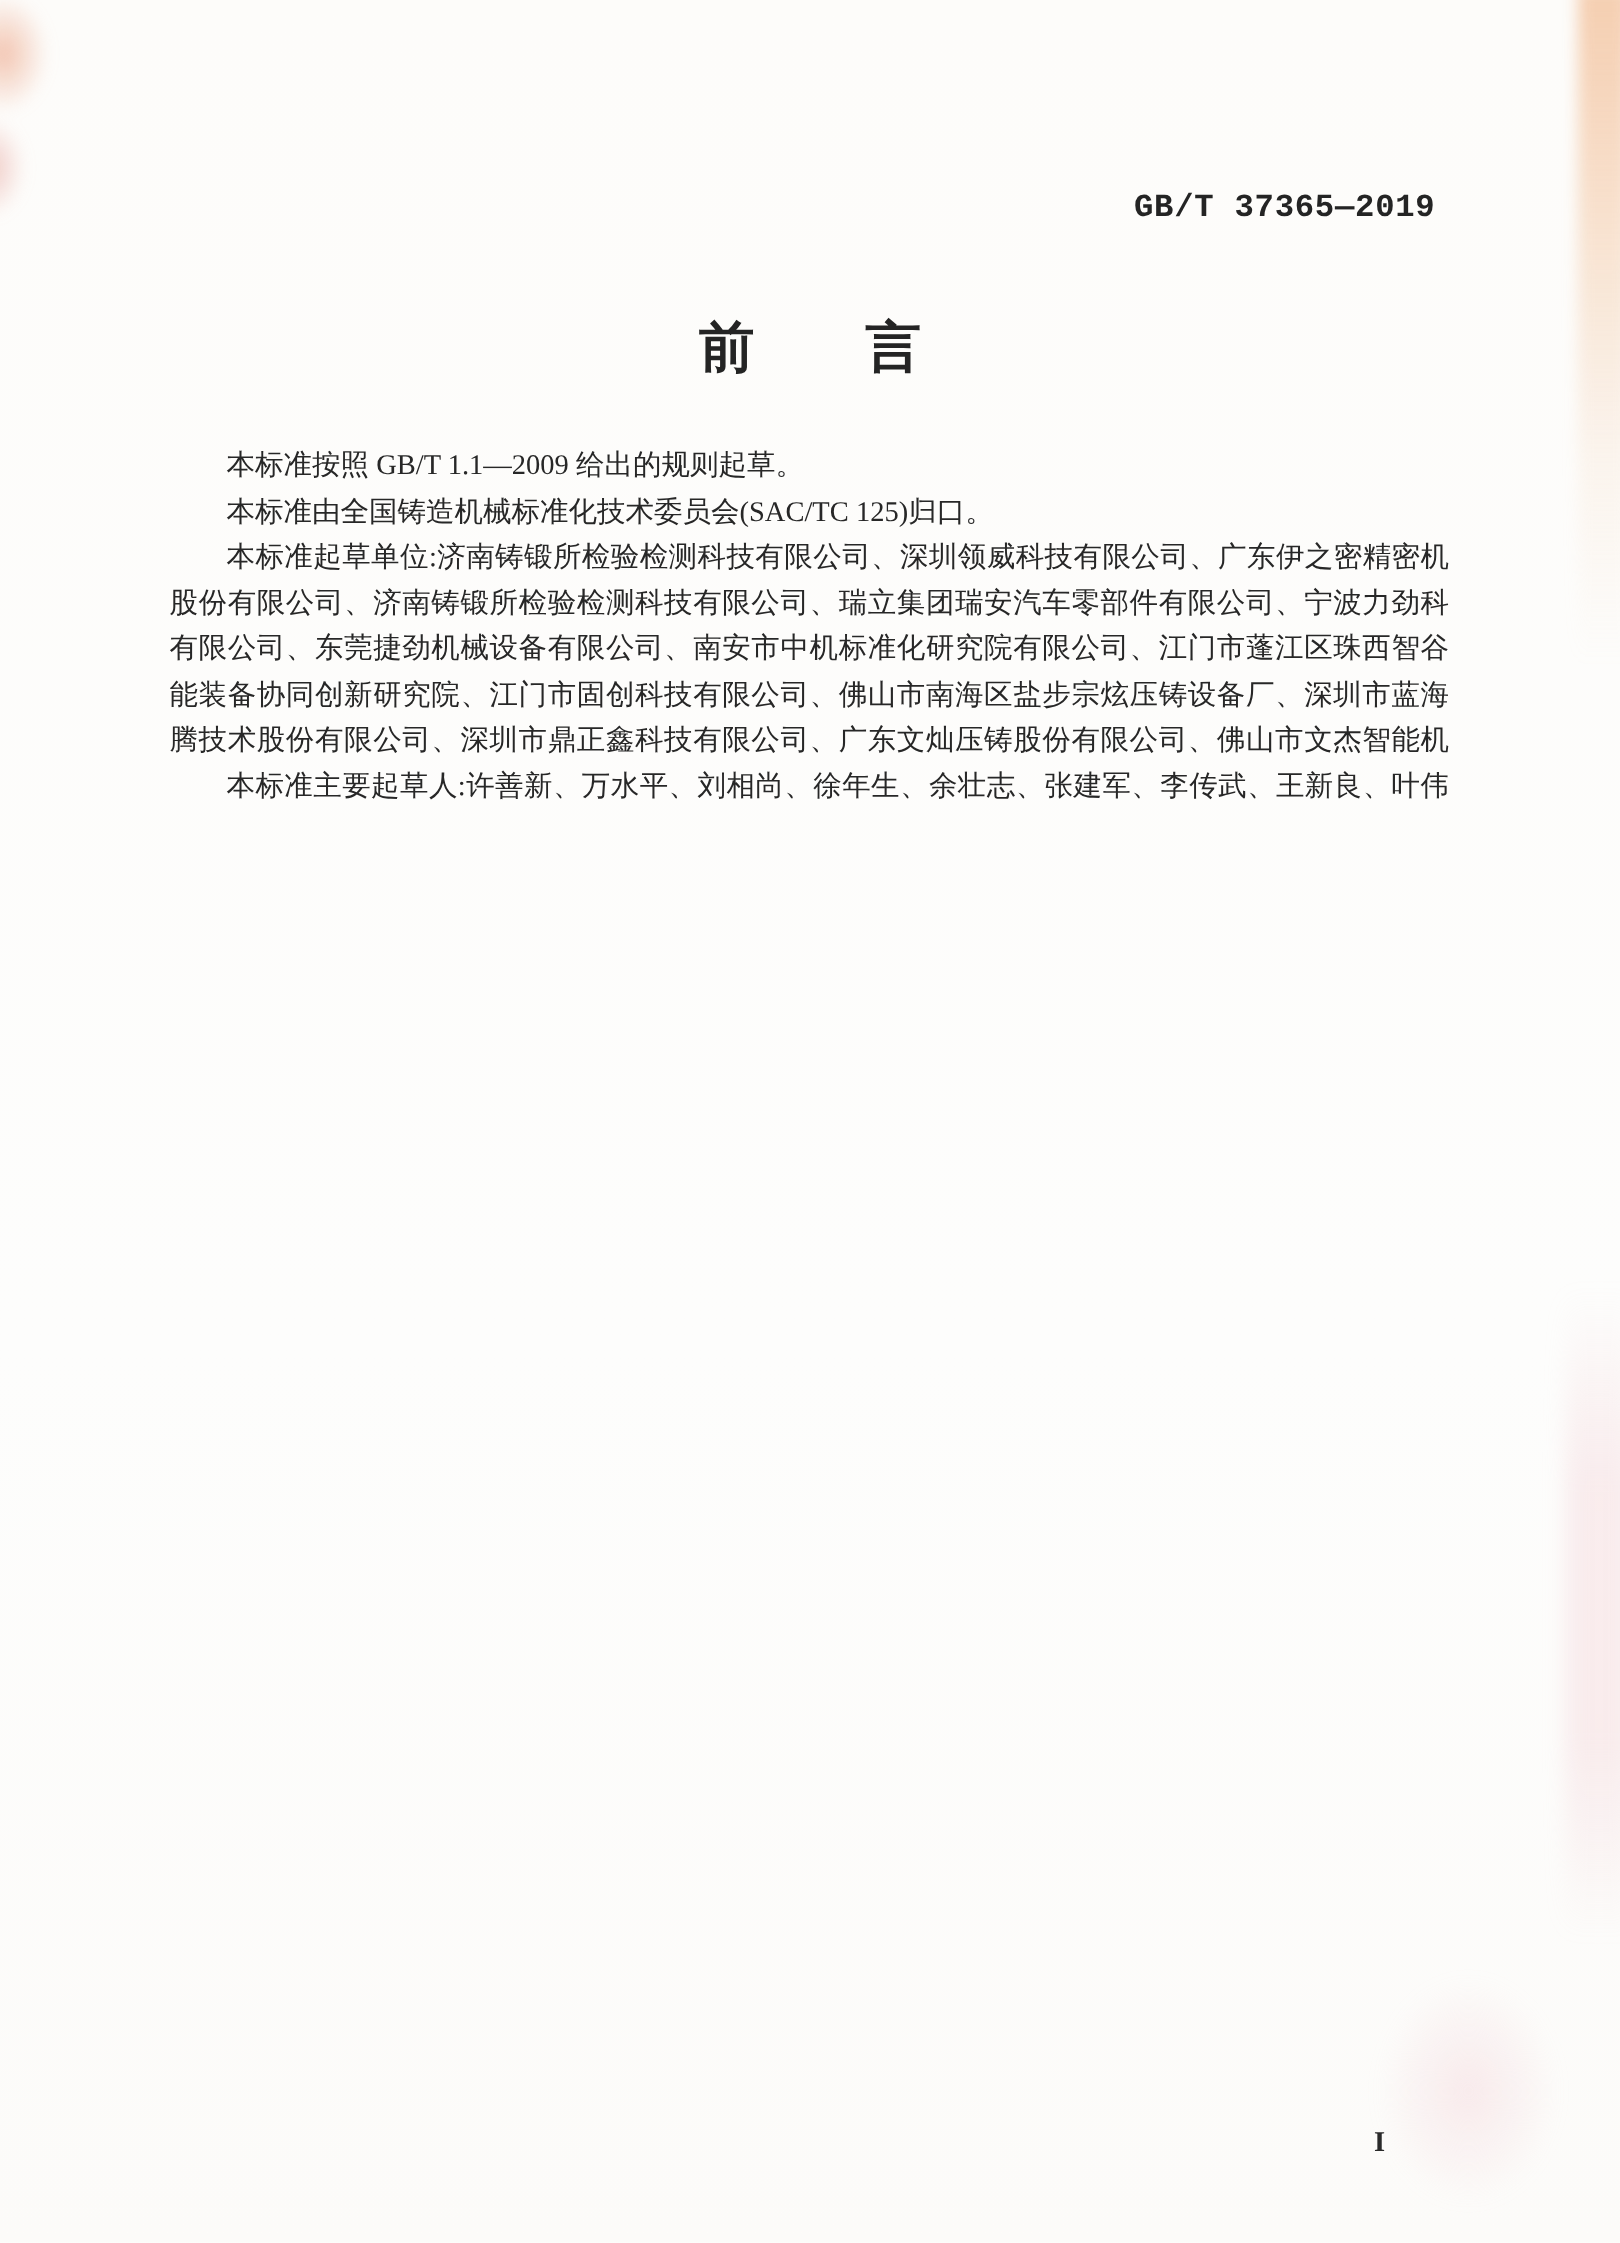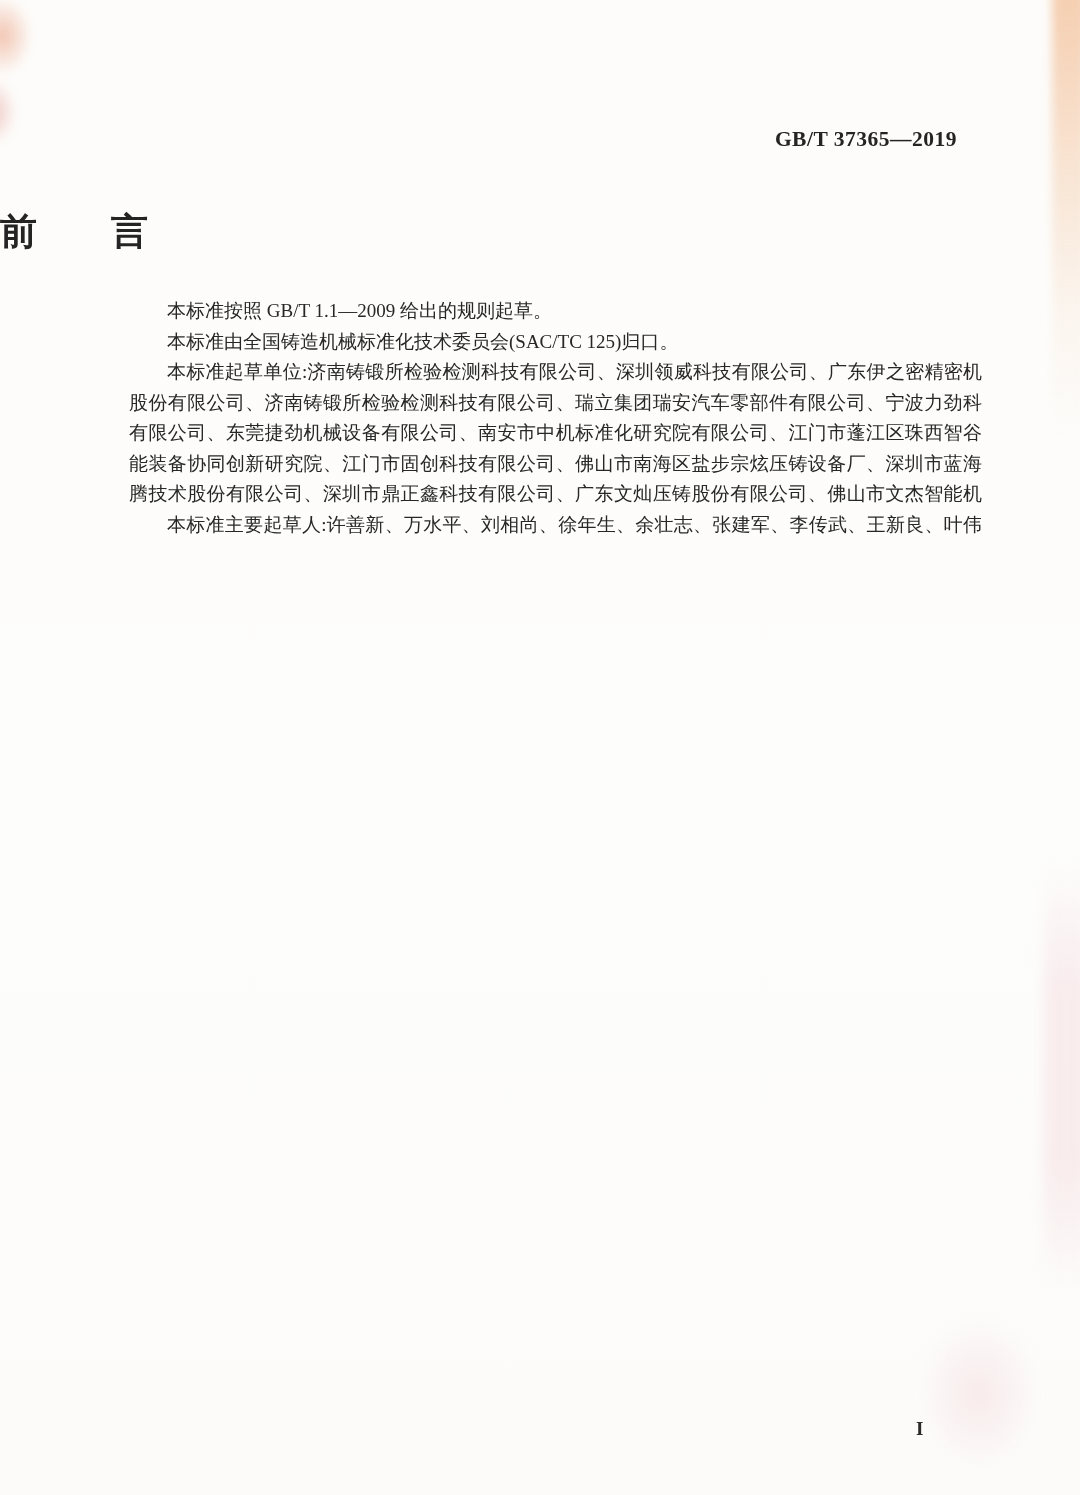--- a/index.html
+++ b/index.html
@@ -52,46 +52,46 @@
     right: 20px; bottom: -20px; width: 180px; height: 220px;
     background: radial-gradient(ellipse 80px 100px at 55% 45%, rgba(242,208,214,0.40), rgba(242,208,214,0) 75%);
     filter: blur(6px);
   }
 
   
   .header-code {
     position: absolute;
     top: 127px;
     right: 123px;
-    font-family: Liberation Serif, serif;
+    font-family: Liberation Mono, monospace;
     font-weight: 700;
     font-size: 21.5px;
     letter-spacing: 0.5px;
     color: #242424;
   }
 
   
   .title {
     position: absolute;
     top: 211px;
     left: 0;
     width: 100%;
-    text-align: left;
+    text-align: center;
     font-family: "Liberation Sans", "DejaVu Sans", sans-serif;
     font-weight: 700;
     font-size: 37px;
     line-height: 1.15;
     color: #242424;
     white-space: pre;
   }
 
   
   .body-text {
     position: absolute;
-    left: 129px;
+    left: 113px;
     top: 296px;
     width: 853px;
     font-size: 19px;
     line-height: 30.5px;
     color: #272727;
   }
   .line {
     margin: 0;
     height: 30.5px;
     overflow: hidden;

